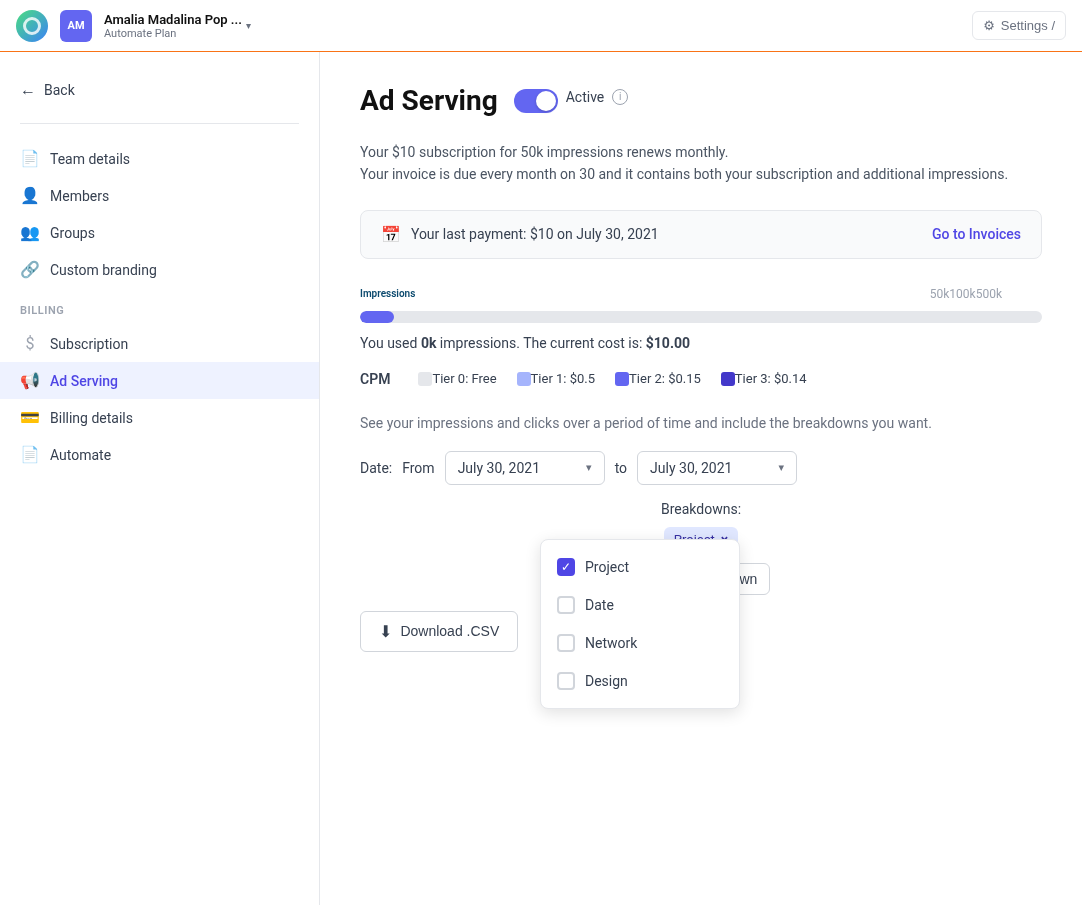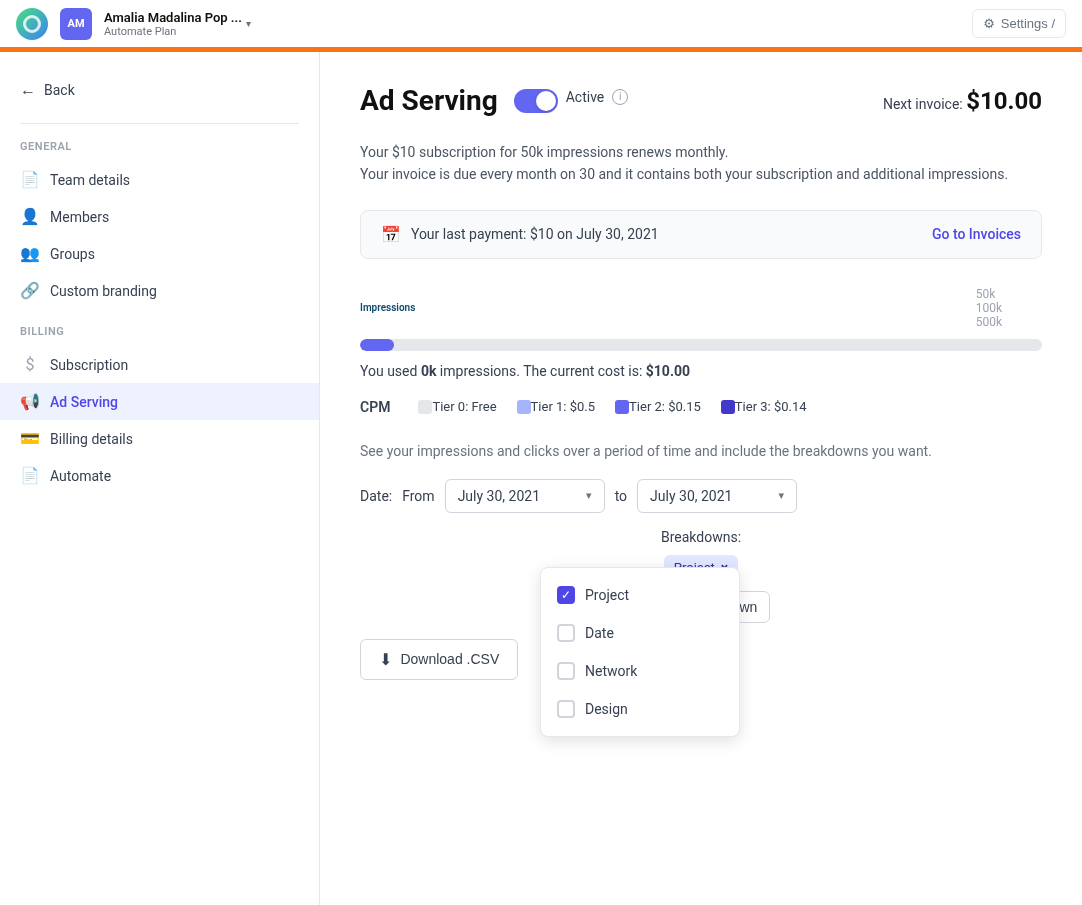--- a/index.html
+++ b/index.html
@@ -1,19 +1,19 @@
 <!DOCTYPE html>
 <html><head>
   <meta charset="utf-8">
   <style>
     * { box-sizing: border-box; margin: 0; padding: 0; }
     body { font-family: -apple-system, BlinkMacSystemFont, 'Segoe UI', Roboto, sans-serif; background: #fff; color: #333; font-size: 14px; height: 905px; overflow: hidden; }
 
     
-    .topbar { display: flex; align-items: center; height: 52px; border-bottom: 5px solid #f97316; padding: 0 16px; gap: 12px; }
+    .topbar { display: flex; align-items: center; height: 52px; border-bottom: 1px solid #f97316; padding: 0 16px; gap: 12px; }
     .app-logo { width: 32px; height: 32px; border-radius: 50%; background: linear-gradient(135deg, #4ade80, #3b82f6); display: flex; align-items: center; justify-content: center; flex-shrink: 0; }
     .app-logo-inner { width: 18px; height: 18px; border-radius: 50%; border: 3px solid rgba(255,255,255,0.8); }
     .user-avatar { width: 32px; height: 32px; border-radius: 6px; background: #6366f1; color: #fff; display: flex; align-items: center; justify-content: center; font-size: 11px; font-weight: 700; flex-shrink: 0; }
     .user-info { display: flex; flex-direction: column; flex: 1; }
     .user-name { font-size: 13px; font-weight: 600; color: #111; }
     .user-plan { font-size: 11px; color: #6b7280; }
     .user-dropdown { display: flex; align-items: center; gap: 4px; cursor: pointer; }
     .chevron-down { font-size: 10px; color: #6b7280; }
     .topbar-right { display: flex; align-items: center; gap: 8px; margin-left: auto; }
     .settings-btn { display: flex; align-items: center; gap: 6px; padding: 6px 10px; border: 1px solid #e5e7eb; border-radius: 6px; background: #fff; cursor: pointer; color: #6b7280; font-size: 13px; }
@@ -54,21 +54,21 @@
     
     .payment-card { display: flex; align-items: center; justify-content: space-between; background: #f9fafb; border: 1px solid #e5e7eb; border-radius: 8px; padding: 14px 20px; margin-bottom: 28px; }
     .payment-left { display: flex; align-items: center; gap: 10px; color: #374151; font-size: 14px; }
     .calendar-icon { font-size: 16px; }
     .go-invoices { color: #4f46e5; font-size: 14px; font-weight: 500; cursor: pointer; text-decoration: none; }
 
     
     .impressions-section { margin-bottom: 20px; }
     .impressions-header { display: flex; justify-content: space-between; align-items: center; margin-bottom: 10px; }
     .impressions-label { font-size: 10px; font-weight: 600; color: #0c4a6e; }
-    .impressions-ticks { display: flex; justify-content: space-around; font-size: 12px; color: #9ca3af; padding: 0 40px; flex-direction: column; }
+    .impressions-ticks { display: flex; justify-content: space-around; font-size: 12px; color: #9ca3af; padding: 0 40px; }
     .slider-track { height: 12px; background: #e5e7eb; border-radius: 6px; margin-bottom: 12px; position: relative; overflow: hidden; }
     .slider-fill { height: 100%; width: 5%; background: #6366f1; border-radius: 6px; }
     .impressions-stats { font-size: 14px; color: #374151; margin-bottom: 20px; }
     .bold { font-weight: 700; }
 
     
     .cpm-row { display: flex; align-items: center; gap: 20px; margin-bottom: 28px; }
     .cpm-label { font-size: 14px; font-weight: 600; color: #374151; margin-right: 8px; }
     .tier { display: flex; align-items: flex-end; font-size: 13px; color: #374151; }
     .tier-dot { width: 14px; height: 14px; border-radius: 3px; }
@@ -124,21 +124,20 @@
 </div>
 
 <div class="layout">
 
   <nav class="sidebar">
     <div class="back-btn">
       <span class="back-arrow">←</span>
       <span>Back</span>
     </div>
     <div class="sidebar-divider"></div>
-    <div class="sidebar-section-label">GENERAL</div>
 
     <div class="sidebar-item">
       <span class="sidebar-icon">📄</span>
       <span>Team details</span>
     </div>
     <div class="sidebar-item">
       <span class="sidebar-icon">👤</span>
       <span>Members</span>
     </div>
     <div class="sidebar-item">
@@ -176,24 +175,20 @@
     <div class="page-header">
       <div class="page-title-group">
         <h1 class="page-title">Ad Serving</h1>
         <div class="toggle-group">
           <div class="toggle">
             <div class="toggle-knob"></div>
           </div>
           <span class="active-label">Active</span>
           <div class="info-icon">i</div>
         </div>
-      </div>
-      <div>
-        <span class="next-invoice">Next invoice:</span>
-        <span class="invoice-amount">$10.00</span>
       </div>
     </div>
 
     <div class="description">
       <div>Your $10 subscription for 50k impressions renews monthly.</div>
       <div>Your invoice is due every month on 30 and it contains both your subscription and additional impressions.</div>
     </div>
 
     <div class="payment-card">
       <div class="payment-left">

